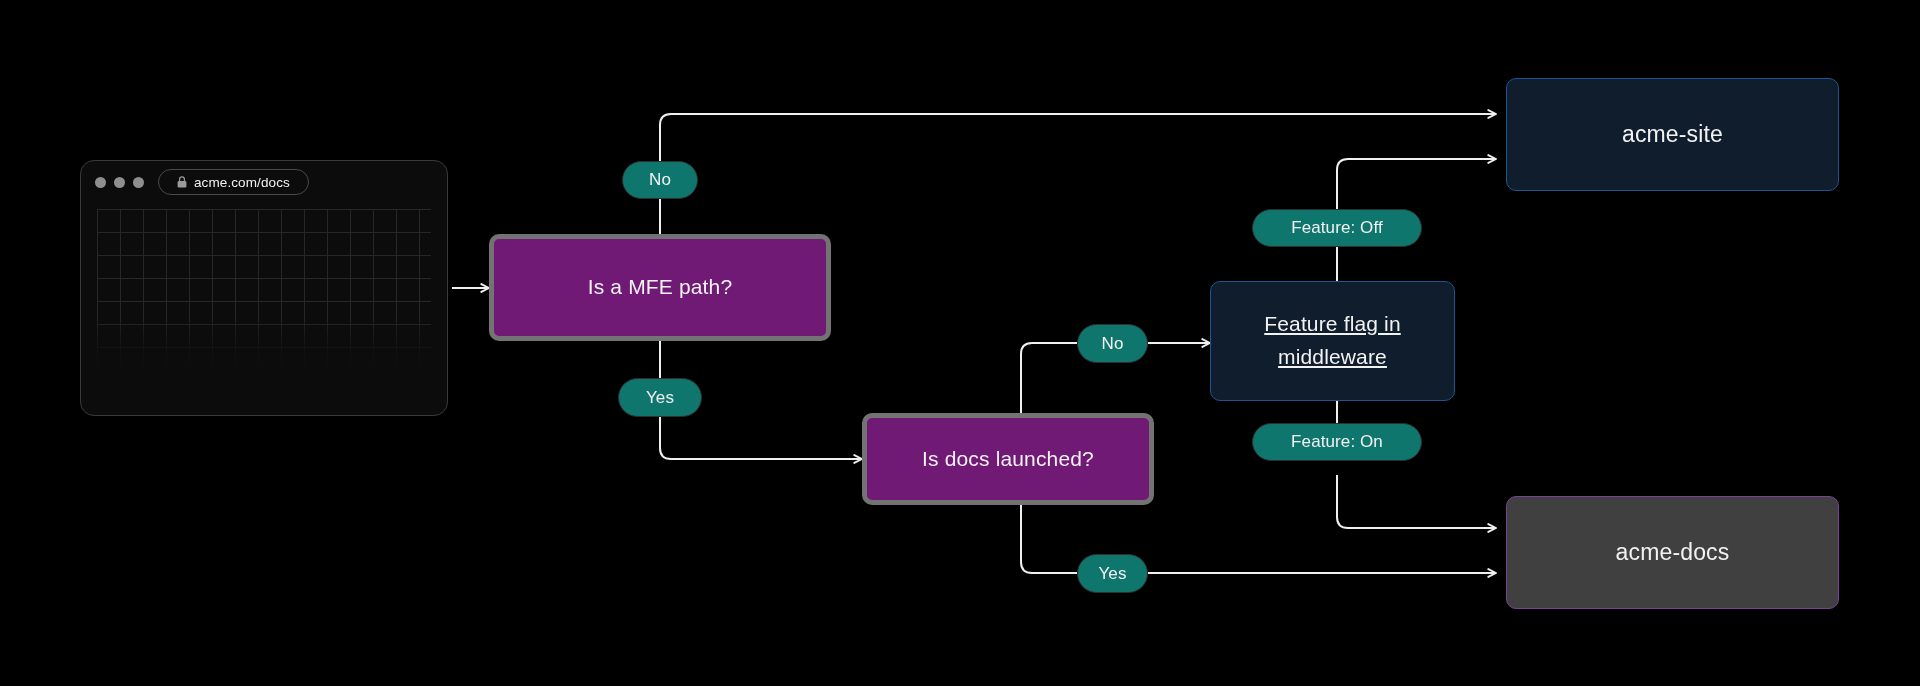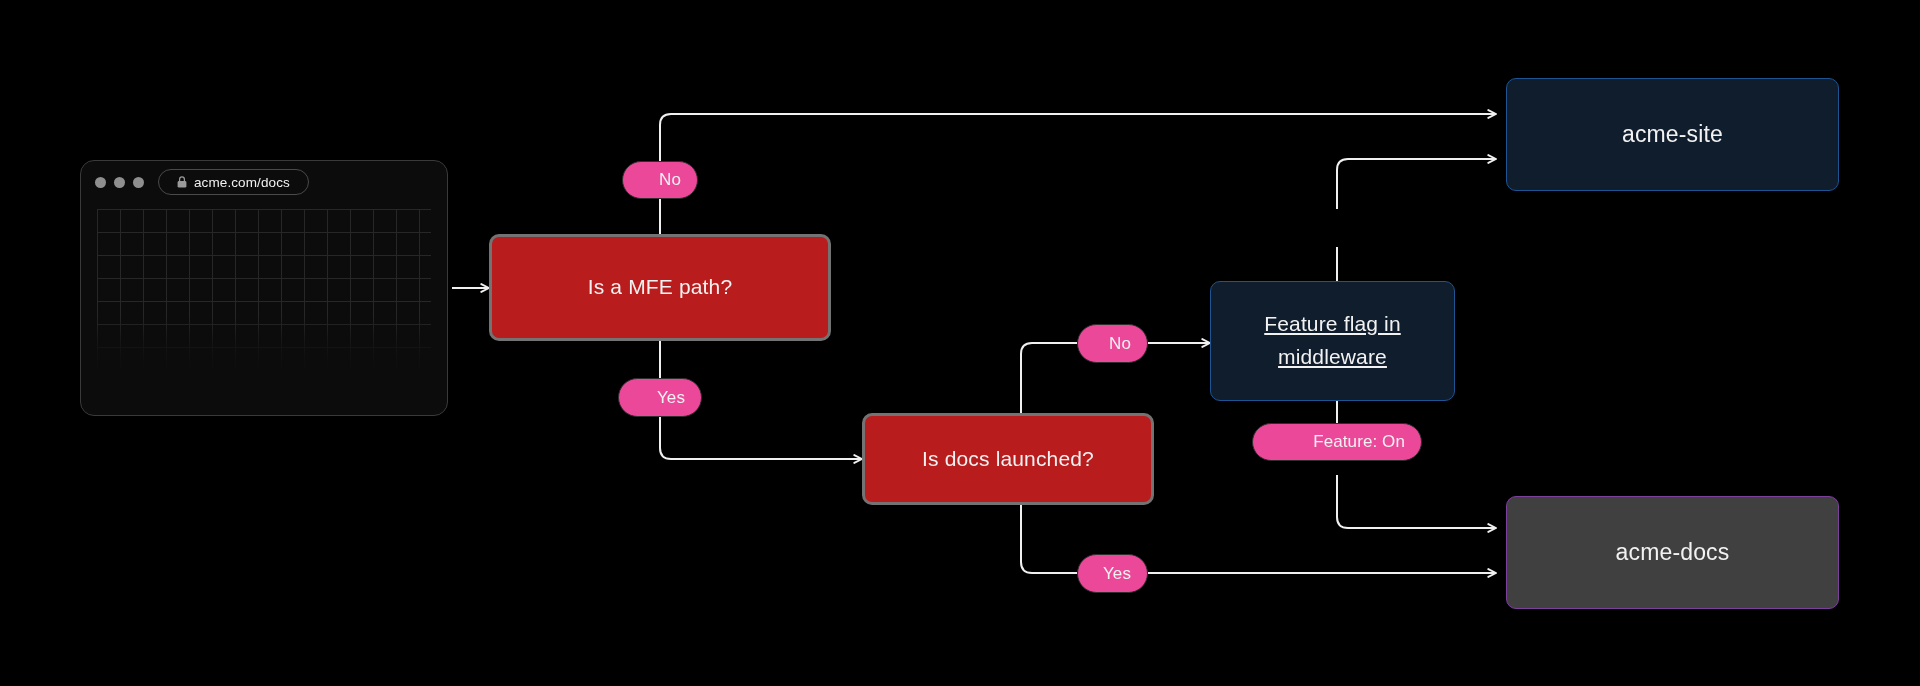--- a/index.html
+++ b/index.html
@@ -109,44 +109,44 @@
     justify-content: center;
     text-align: left;
     border-radius: 10px;
     font-size: 21px;
     line-height: 1.45;
     letter-spacing: 0.15px;
     color: #f2f2f2;
     padding: 0 18px;
   }
   .node-dark {
-    background: #b91c1c;
-    border: 3px solid #737373;
+    background: #701a75;
+    border: 5px solid #737373;
   }
   .node-blue {
     background: #101d2d;
     border: 1px solid #1f5header;
   }
   .node-blue {
     background: #101d2d;
     border: 1px solid #1d5491;
   }
   .node-purple {
     background: #404040;
     border: 1px solid #7c3f9a;
   }
 
   
   .pill {
     position: absolute;
     box-sizing: border-box;
     display: flex;
     align-items: center;
-    justify-content: flex-end;
-    background: #ec4899;
+    justify-content: center;
+    background: #0f766e;
     border: 1px solid #2e2e2e;
     border-radius: 999px;
     font-size: 17px;
     letter-spacing: 0.1px;
     color: #f2f2f2;
     white-space: nowrap;
     padding: 0 16px;
     height: 38px;
   }
 </style>
@@ -237,18 +237,21 @@
   </div>
 
   <div class="pill" style="left:1077px; top:324px; width:71px; height:39px;">
     <span>No</span>
   </div>
 
   <div class="pill" style="left:1077px; top:554px; width:71px; height:39px;">
     <span>Yes</span>
   </div>
 
+  <div class="pill" style="left:1252px; top:209px; width:170px; height:38px;">
+    <span>Feature: Off</span>
+  </div>
 
   <div class="pill" style="left:1252px; top:423px; width:170px; height:38px;">
     <span>Feature: On</span>
   </div>
 
 </div>
 
 </body></html>

